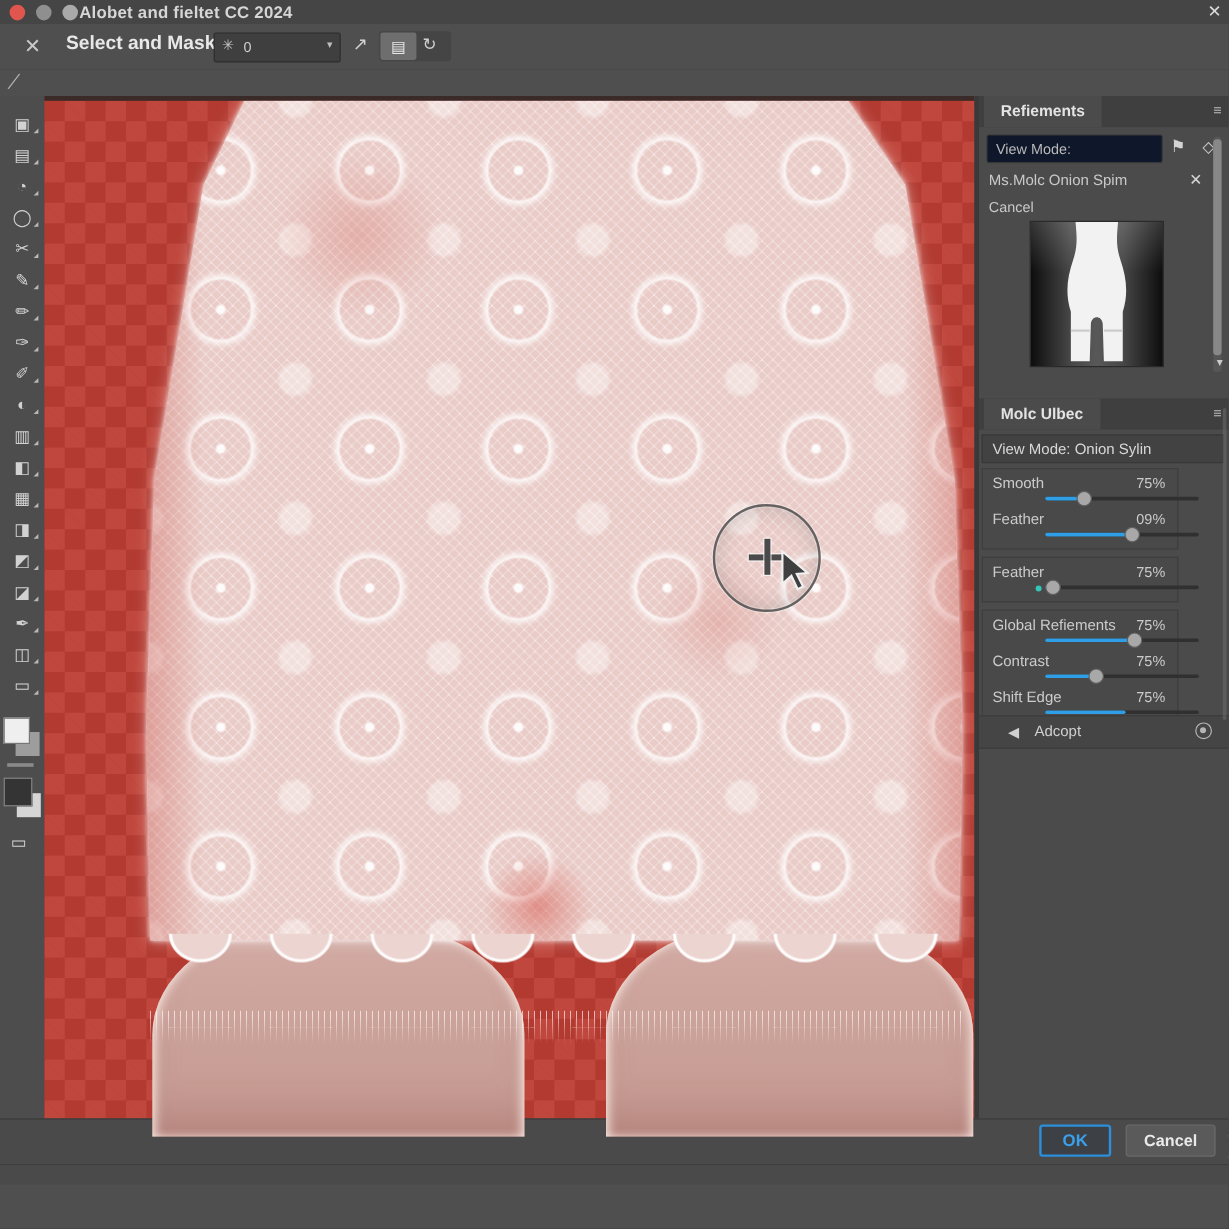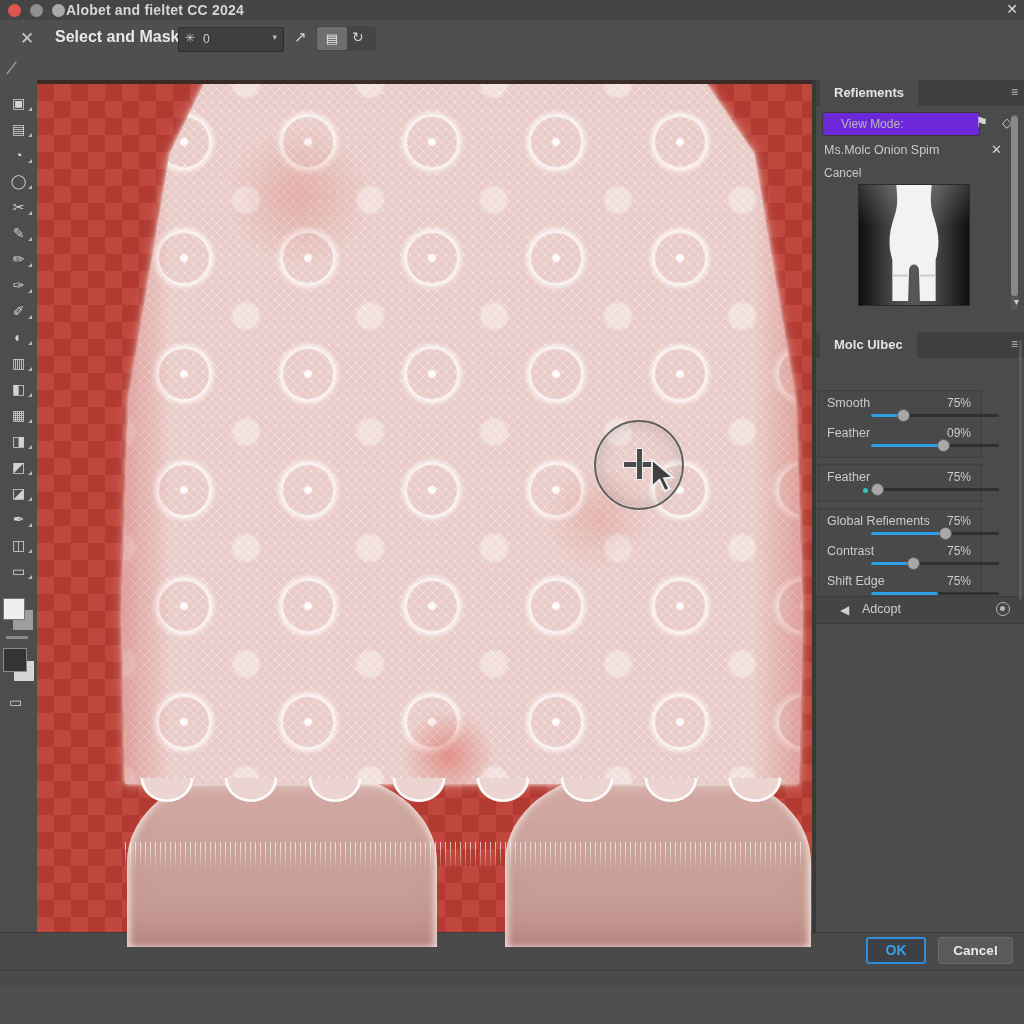--- a/index.html
+++ b/index.html
@@ -93,21 +93,21 @@
   .canvas-bar{position:absolute;left:37px;top:945px;width:775px;height:25px;background:#454545;border-top:1px solid #333;}
   .cb-icon{position:absolute;top:3px;width:17px;height:16px;background:#525252;border:1px solid #6b6b6b;border-radius:2px;color:#cfcfcf;font-size:10px;text-align:center;line-height:16px;}
   .cb-dot{position:absolute;left:62px;top:18px;width:7px;height:7px;border-radius:50%;background:#2bc3b2;}
   
   .rdivider{position:absolute;left:812px;top:80px;width:4px;height:890px;background:#393939;}
   .rpanel{position:absolute;left:816px;top:80px;width:208px;height:890px;background:#4b4b4b;}
   .rp-head{position:absolute;left:0;width:208px;height:26px;background:#3f3f3f;}
   .rp-tab{position:absolute;left:4px;top:0;height:26px;line-height:26px;padding:0 14px;background:#4b4b4b;color:#e3e3e3;font-size:13px;font-weight:600;}
   .rp-menu{position:absolute;right:6px;top:5px;color:#bdbdbd;font-size:12px;}
   .vm-row{position:absolute;left:0;top:32px;width:208px;height:24px;}
-  .vm-field{position:absolute;left:6px;top:0;width:138px;height:22px;background:#6d28d9;border:1px solid #383838;border-radius:2px;color:#b9b9b9;font-size:12px;line-height:22px;padding-left:18px;}
+  .vm-field{position:absolute;left:6px;top:0;width:138px;height:22px;background:#0f172a;border:1px solid #383838;border-radius:2px;color:#b9b9b9;font-size:12px;line-height:22px;padding-left:7px;}
   .vm-flag{position:absolute;right:36px;top:2px;color:#d3d3d3;font-size:14px;}
   .vm-shape{position:absolute;right:12px;top:3px;color:#d3d3d3;font-size:13px;}
   .mask-row{position:absolute;left:0;top:60px;width:208px;height:22px;}
   .mask-label{position:absolute;left:8px;top:3px;font-size:12.5px;color:#c9c9c9;}
   .mask-close{position:absolute;right:22px;top:2px;font-size:13px;color:#d5d5d5;}
   .opacity-label{position:absolute;left:8px;top:86px;font-size:12px;color:#c9c9c9;}
   .thumb{position:absolute;left:42px;top:104px;width:110px;height:120px;border:1px solid #2a2a2a;
     background:linear-gradient(180deg,rgba(255,255,255,.16),rgba(255,255,255,0) 35%),
                linear-gradient(90deg,#0d0d0d 0%,#474747 30%,#585858 50%,#474747 70%,#0d0d0d 100%);}
   .thumb svg{display:block;margin:0 auto;}
@@ -287,20 +287,21 @@
       </svg>
     </div>
     <div class="rp-scroll-track"></div>
     <div class="rp-scroll-thumb"></div>
     <span class="rp-scroll-arrow">▾</span>
 
     <div class="rp-head2">
       <span class="rp-tab">Molc Ulbec</span>
       <span class="rp-menu">≡</span>
     </div>
+    <div class="vm2">View Mode: Onion Sylin</div>
 
     <div class="sliders">
         <div class="sgroup">
           <div class="srow">
             <span class="slabel">Smooth</span>
             <span class="sval">75%</span>
             <div class="strack">
               <div class="sfill" style="width: 25%;"></div>
               <div class="shandle" style="left: calc(25% - 6px);"></div>
             </div>

